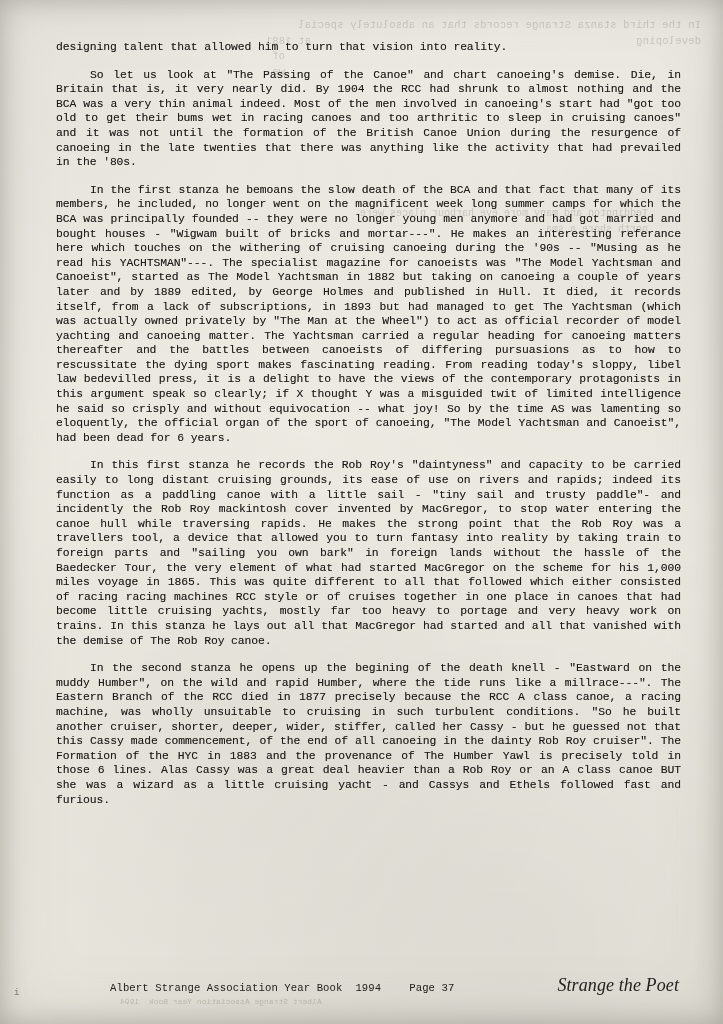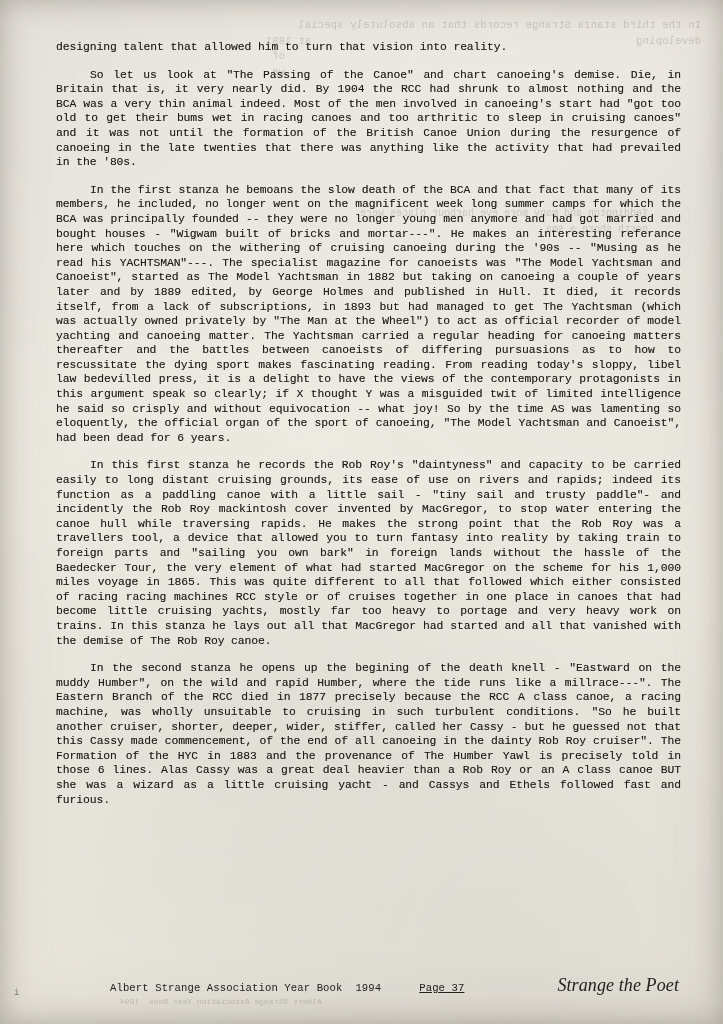--- a/index.html
+++ b/index.html
@@ -84,21 +84,21 @@
     bottom: 28px;
     z-index: 4;
     padding: 0 44px 0 110px;
     display: flex;
     align-items: baseline;
     font-size: 10.6px;
     color: #22201c;
     letter-spacing: 0.1px;
   }
   .footer .f-left { white-space: pre; }
-  .footer .f-page { margin-left: 38px; white-space: pre; text-decoration: underline; }
+  .footer .f-page { margin-left: 28px; white-space: pre; }
   .footer .f-right { margin-left: auto; font-style: italic; font-family: "Liberation Serif", serif; font-size: 18px; }
   .ghost-footer {
     position: absolute;
     bottom: 18px;
     left: 120px;
     z-index: 2;
     font-size: 8px;
     color: rgba(60,58,52,0.22);
     transform: scaleX(-1);
     pointer-events: none;

